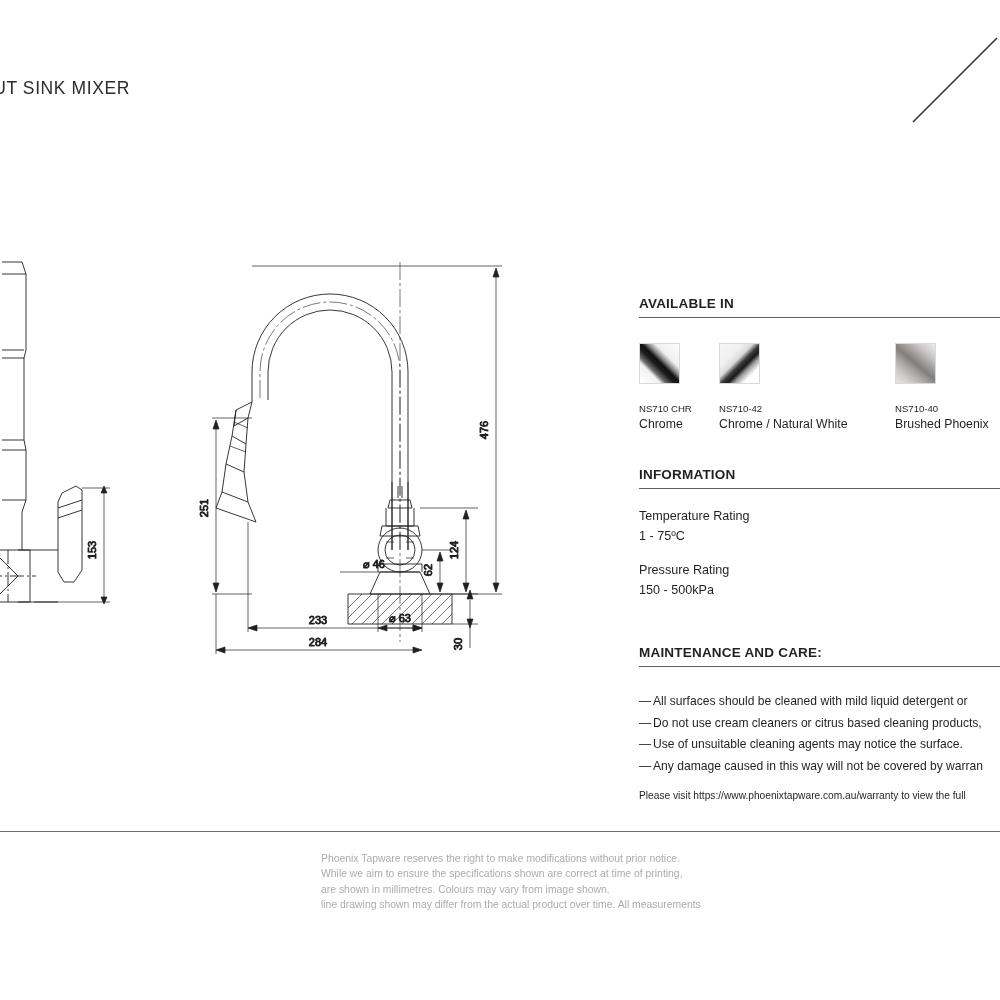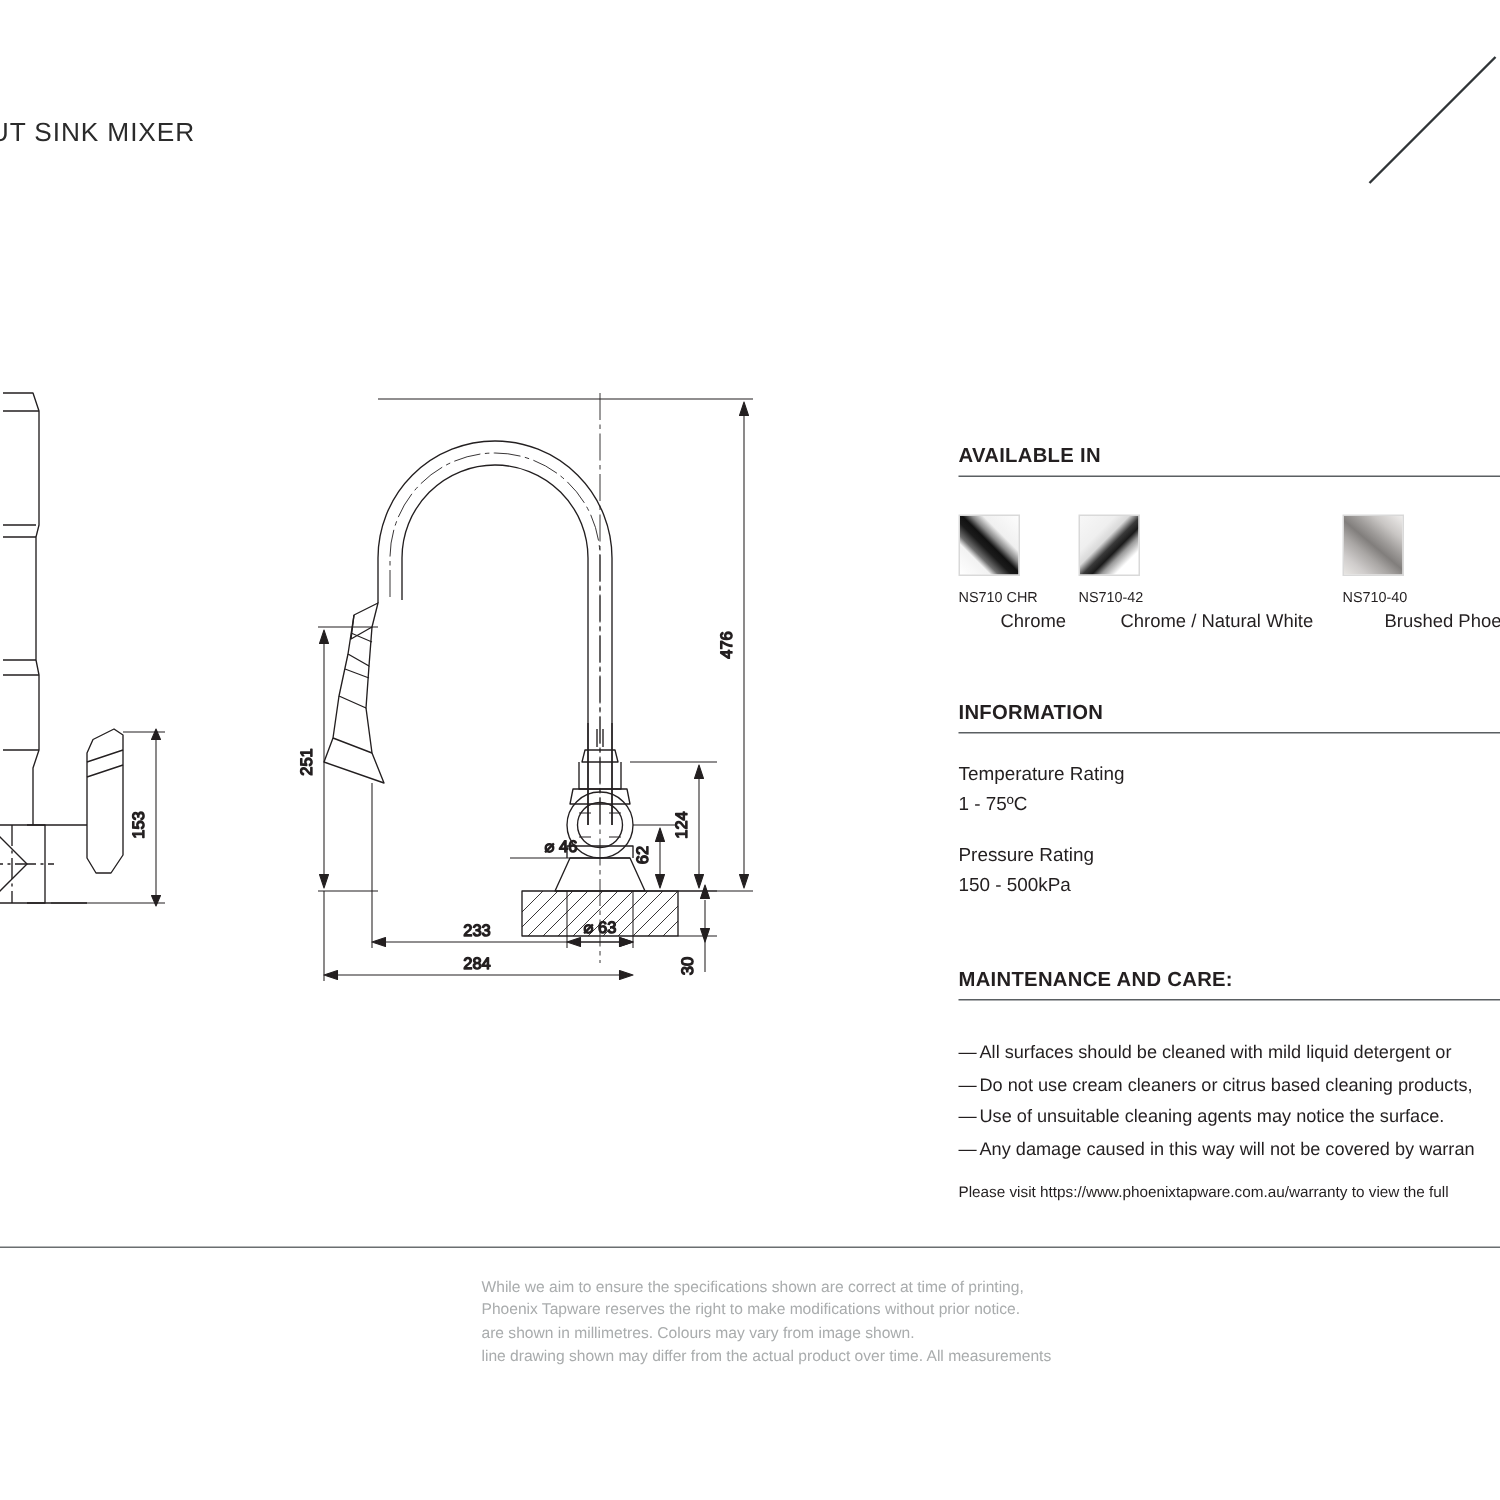--- a/index.html
+++ b/index.html
@@ -67,31 +67,30 @@
         #3a3a3a 52%, #1a1a1a 60%, #9b9b9b 68%,
         #ffffff 80%, #ffffff 100%);
   }
   .chip-nickel {
     background:
       linear-gradient(40deg,
         #e8e6e3 0%, #cfcccb 18%, #a9a6a4 36%,
         #817e7c 50%, #9e9b99 62%, #c9c6c4 78%, #efedec 100%);
   }
   .swatch-code {
-    margin-top: 9px;
+    margin-top: 19px;
     font-size: 9.6px;
     color: #231f20;
     white-space: nowrap;
   }
   .swatch-name {
     margin-top: 3px;
     font-size: 12.3px;
     color: #231f20;
     white-space: nowrap;
-    margin-left: 28px;
   }
 
   
   #information-block { position: absolute; left: 639px; top: 467px; width: 400px; }
   .spec-group { margin-top: 20px; }
   .spec-label { font-size: 12.6px; color: #231f20; }
   .spec-value { font-size: 12.6px; color: #231f20; margin-top: 6px; }
 
   
   #maintenance-block { position: absolute; left: 639px; top: 645px; width: 400px; }
@@ -335,19 +334,19 @@
       <div class="care-item"><span class="care-dash">—</span><span>Use of unsuitable cleaning agents may notice the surface.</span></div>
       <div class="care-item"><span class="care-dash">—</span><span>Any damage caused in this way will not be covered by warran</span></div>
     </div>
 
     <div id="warranty-note">Please visit https://www.phoenixtapware.com.au/warranty to view the full</div>
   </div>
 
   <div id="footer-rule"></div>
 
   <div id="disclaimer">
+    <p>Phoenix Tapware reserves the right to make modifications without prior notice.</p>
     <p>While we aim to ensure the specifications shown are correct at time of printing,</p>
-    <p>Phoenix Tapware reserves the right to make modifications without prior notice.</p>
     <p>are shown in millimetres. Colours may vary from image shown.</p>
     <p>line drawing shown may differ from the actual product over time. All measurements</p>
   </div>
 
 </div>
 
 </body></html>

